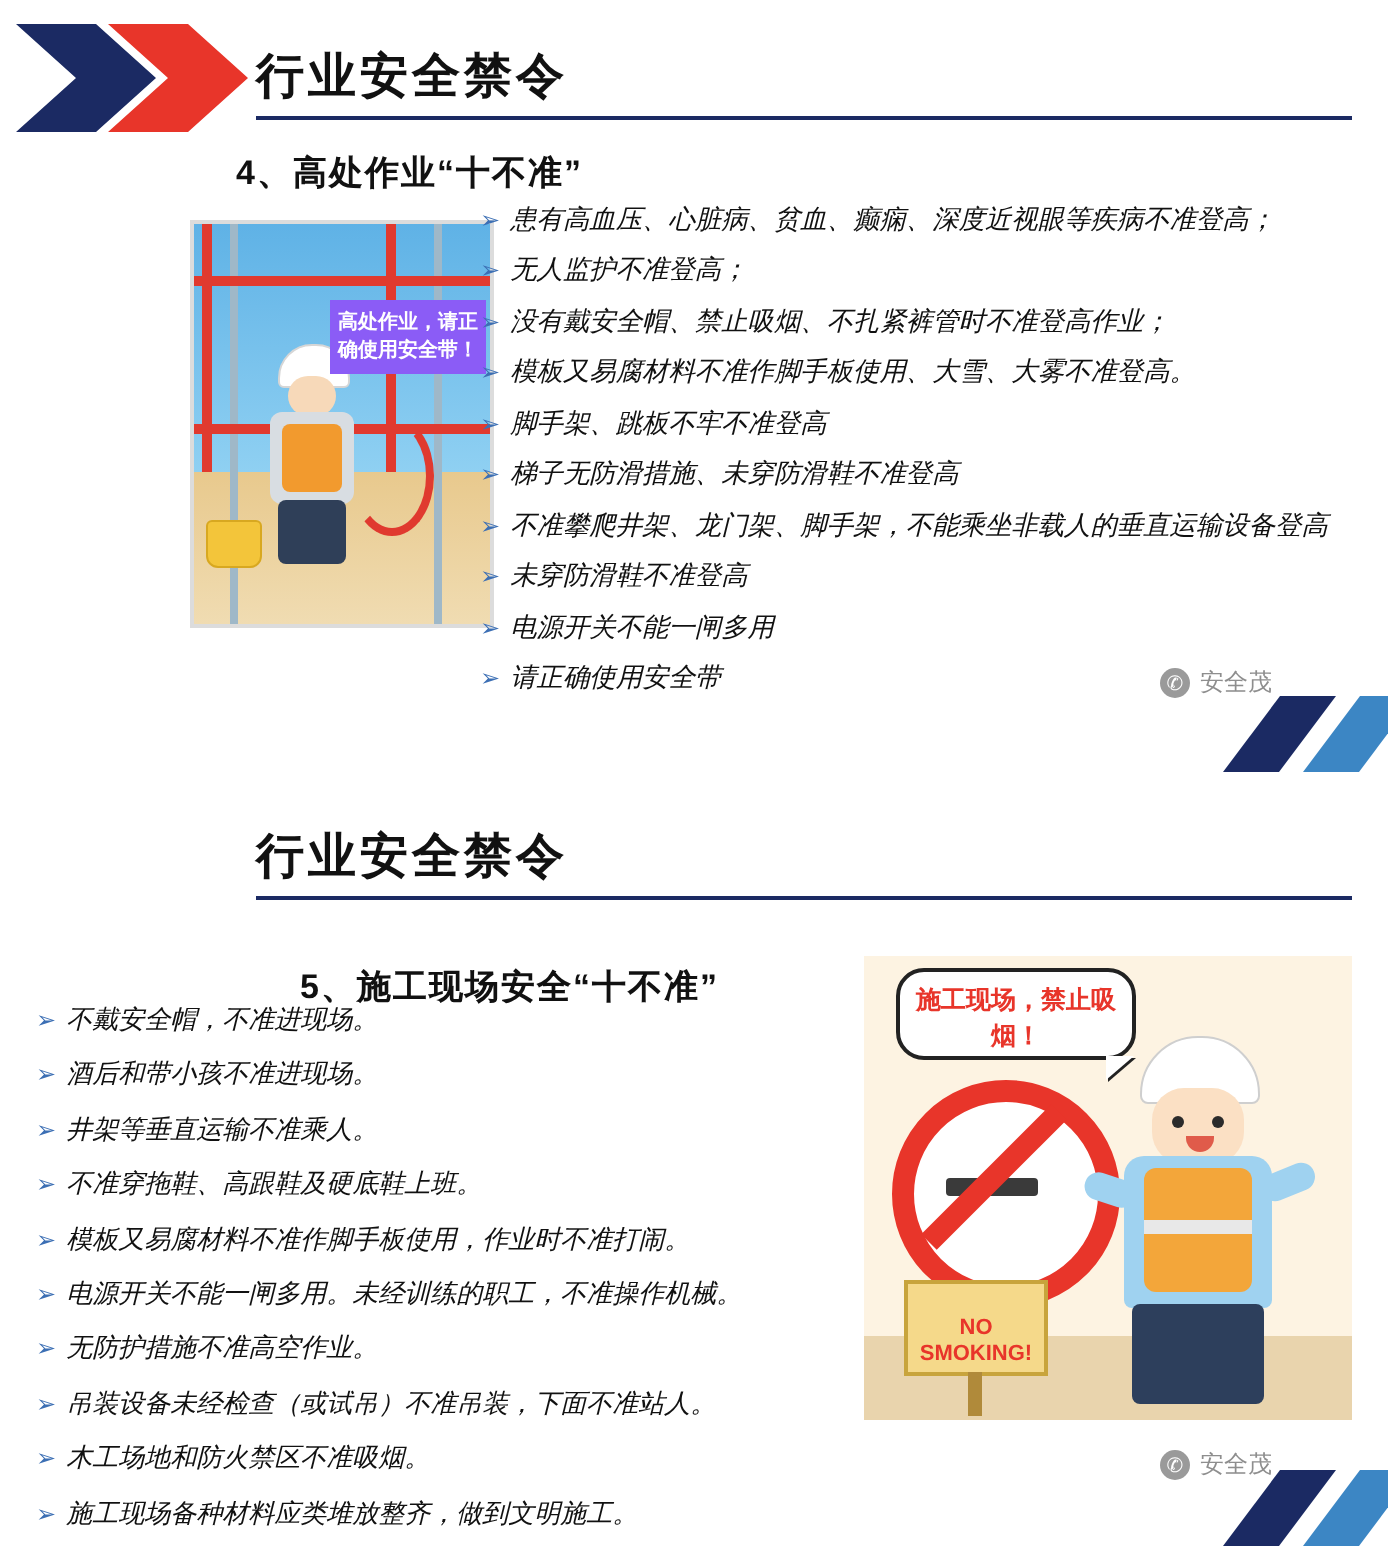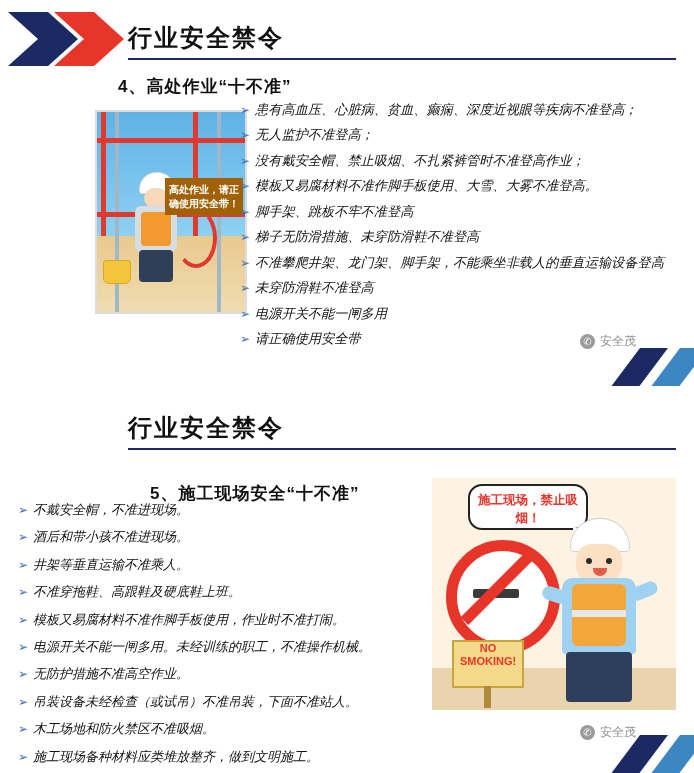--- a/index.html
+++ b/index.html
@@ -131,27 +131,26 @@
   }
   .i1-pole {
     position:absolute; top:0; bottom:0; width:4px; background:#9fb8c8;
   }
   .i1-banner {
     position: absolute;
     right: 2px;
     top: 38px;
     width: 72px;
     padding: 5px 3px;
-    background: #a16207;
+    background: #8b5cf6;
     color: #ffffff;
     font-size: 10px;
     line-height: 1.35;
     text-align: center;
     font-weight: bold;
-    margin-top: 28px;
   }
   .i1-worker { position: absolute; left: 28px; top: 60px; width: 62px; height: 112px; }
   .i1-helmet {
     position:absolute; left:14px; top:0; width:34px; height:20px;
     background:#ffffff; border-radius: 17px 17px 3px 3px; border:1px solid #d6d6d6;
   }
   .i1-face {
     position:absolute; left:19px; top:16px; width:24px; height:20px;
     background:#f7d9b9; border-radius: 10px;
   }
@@ -199,21 +198,20 @@
     background: #ffffff;
     border: 2px solid #222;
     border-radius: 14px;
     color: #e8352a;
     font-weight: bold;
     font-size: 12.5px;
     line-height: 1.4;
     text-align: center;
     padding-top: 6px;
     box-sizing: border-box;
-    margin-left: 20px;
   }
   .i2-bubble:after {
     content: "";
     position: absolute;
     right: -1px; bottom: -12px;
     border-left: 14px solid #ffffff;
     border-bottom: 12px solid transparent;
     filter: drop-shadow(1px 1px 0 #222);
   }
   .i2-ban {
@@ -250,21 +248,21 @@
     top: 162px;
     width: 72px;
     height: 48px;
     background: #f5d98a;
     border: 2px solid #c8a43c;
     color: #e8352a;
     font-weight: bold;
     font-size: 11px;
     line-height: 1.2;
     text-align: center;
-    padding-top: 0;
+    padding-top: 16px;
     box-sizing: border-box;
   }
   .i2-post {
     position: absolute; left: 52px; top: 208px; width: 7px; height: 22px; background: #b08a3a;
   }
   .i2-worker { position: absolute; right: 22px; top: 40px; width: 110px; height: 188px; }
   .i2-helmet {
     position:absolute; left:26px; top:0; width:58px; height:32px;
     background:#ffffff; border-radius: 29px 29px 4px 4px; border:1px solid #cfcfcf;
   }

